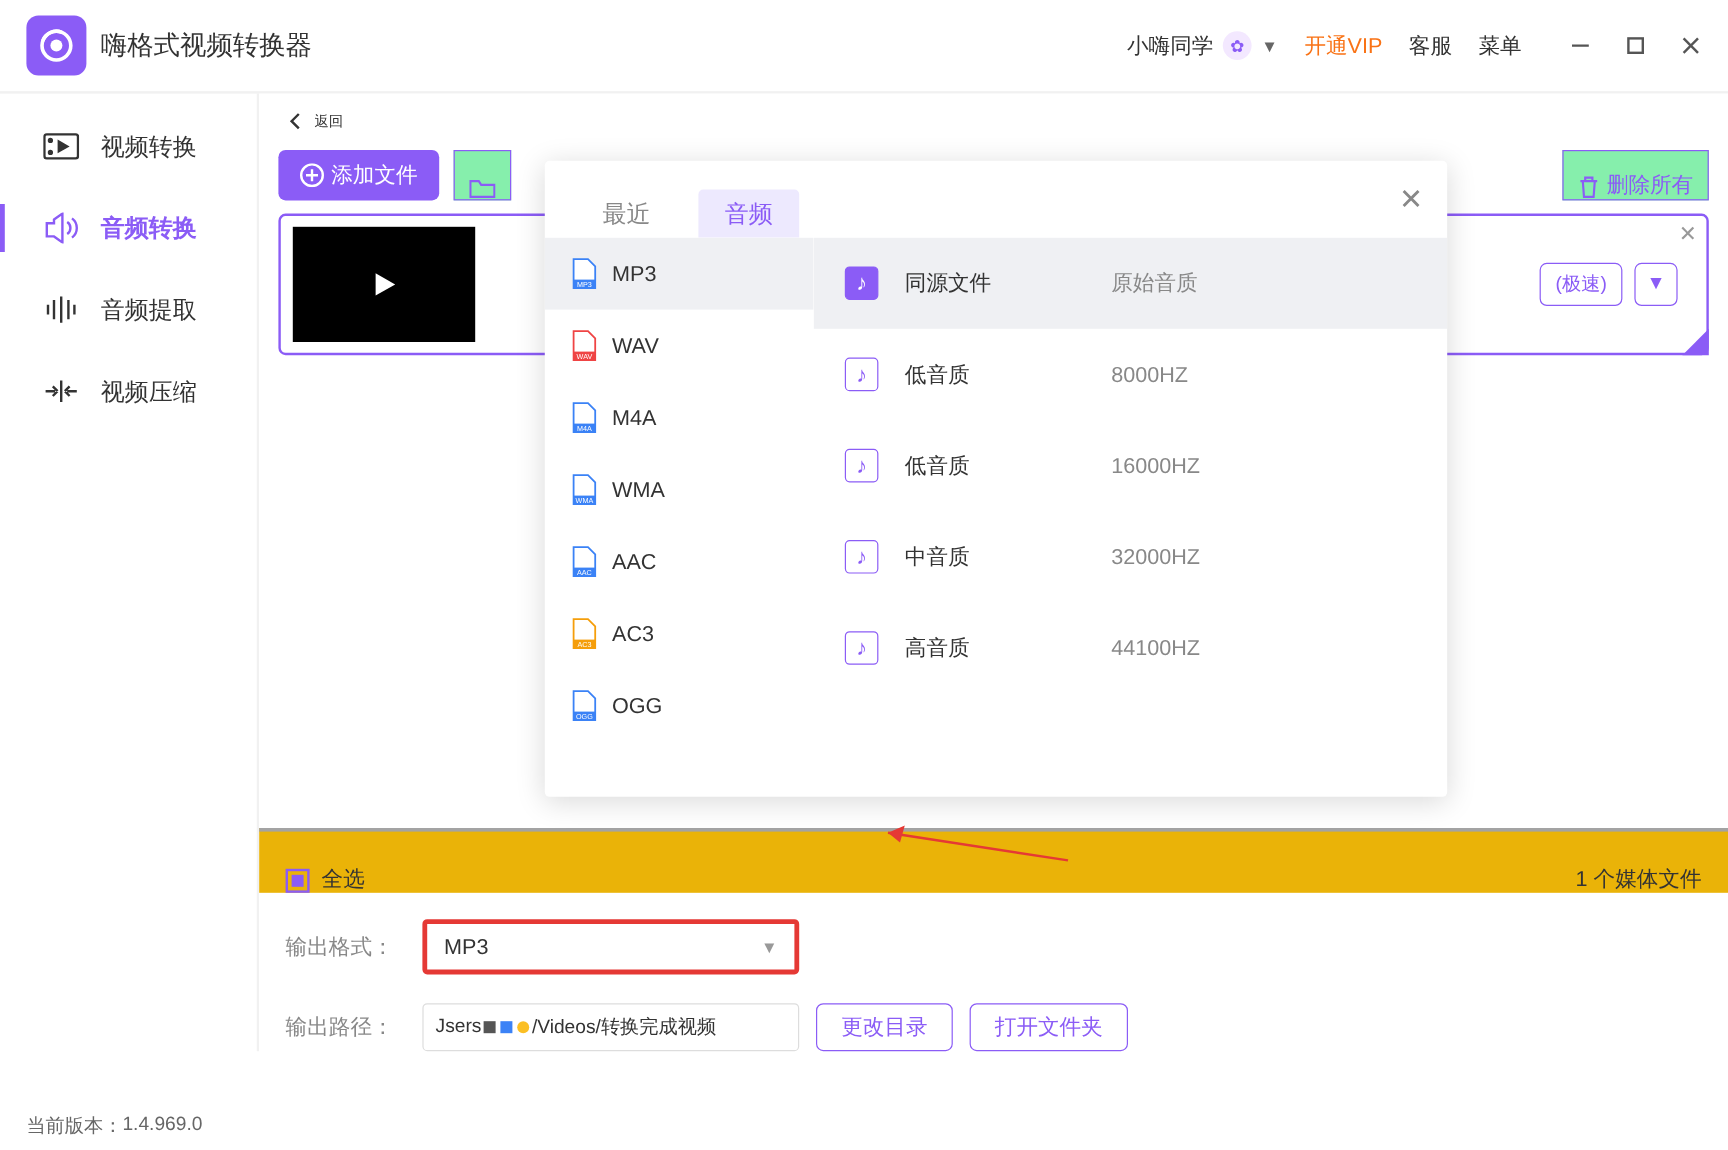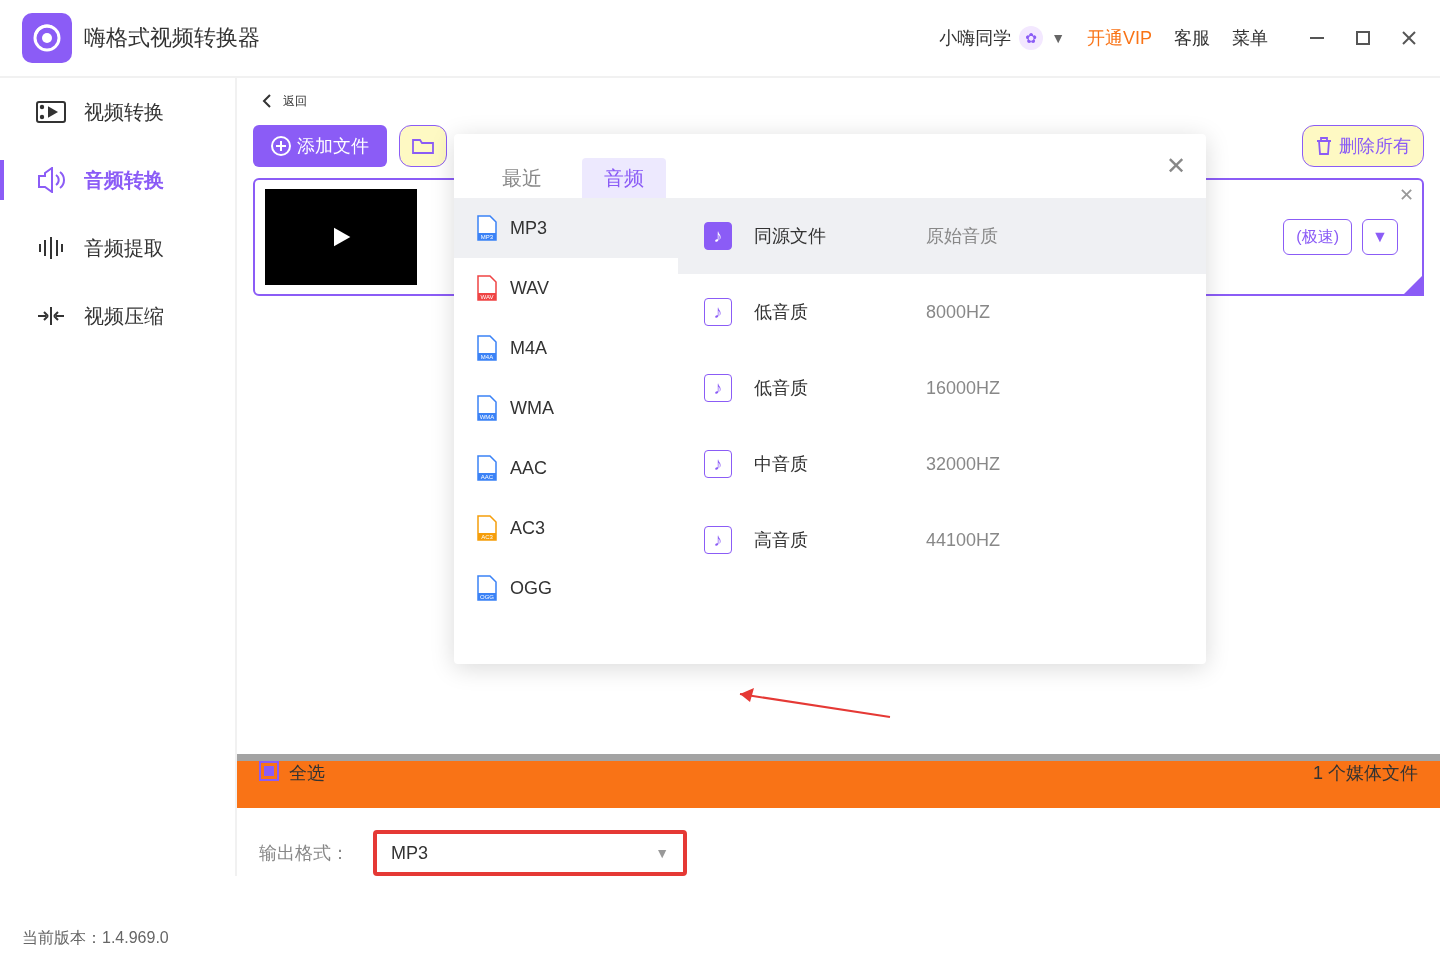--- a/index.html
+++ b/index.html
@@ -25,48 +25,48 @@
 .user-icon{width:24px;height:24px;background:#f3e8ff;border-radius:50%;display:flex;align-items:center;justify-content:center;color:var(--purple);font-size:14px}
 .caret{color:#666;font-size:14px}
 .vip{color:var(--orange);font-weight:500}
 .link{cursor:pointer}
 .win-btns{display:flex;align-items:center;gap:28px;margin-left:18px}
 .win-btn{width:18px;height:18px;cursor:pointer;color:#555}
 .win-btn svg{width:100%;height:100%}
 
 
 .body{display:flex;height:798px}
-.sidebar{width:237px;border-right:2px solid #f1f1f1;}
+.sidebar{width:216px;border-right:2px solid #f1f1f1;padding-top:10px}
 .side-item{height:68px;display:flex;align-items:center;padding-left:36px;gap:18px;font-size:20px;color:var(--text);cursor:pointer}
 .side-item.active{color:var(--purple);font-weight:600;position:relative}
 .side-item.active::before{content:"";position:absolute;left:0;top:14px;bottom:14px;width:4px;background:var(--purple)}
 .side-icon{width:30px;height:26px;flex-shrink:0}
 .side-icon svg{width:100%;height:100%;stroke:currentColor;fill:none;stroke-width:2}
 
 
 .main{flex:1;background:#fff;display:flex;flex-direction:column}
 .back-row{height:46px;display:flex;align-items:center;padding-left:22px;gap:8px;font-size:12px;color:var(--text);cursor:pointer}
 .toolbar{height:44px;display:flex;align-items:center;padding:0 16px;gap:12px}
 .btn-add{height:42px;padding:0 18px;background:var(--purple);color:#fff;border:none;border-radius:6px;font-size:18px;display:flex;align-items:center;gap:6px;cursor:pointer}
-.btn-outline{height:42px;min-width:44px;padding:0 12px;background:#fef9c3;border:1.5px solid var(--purple);border-radius:12px;color:var(--purple);font-size:18px;display:flex;align-items:center;gap:6px;cursor:pointer}
+.btn-outline{height:42px;min-width:44px;padding:0 12px;background:#86efac;border:1.5px solid var(--purple);border-radius:0;color:var(--purple);font-size:18px;display:flex;align-items:flex-end;gap:6px;cursor:pointer}
 .spacer{flex:1}
 
 
 .content{flex:1;padding:10px 16px 0 16px;position:relative}
 .file-card{border:2px solid var(--purple);border-radius:6px;height:118px;display:flex;align-items:center;padding:10px;position:relative;gap:14px}
 .file-card::after{content:"";position:absolute;right:-2px;bottom:-2px;width:0;height:0;border-style:solid;border-width:0 0 22px 22px;border-color:transparent transparent var(--purple) transparent}
 .file-card .close{position:absolute;top:4px;right:8px;font-size:18px;color:#999;cursor:pointer}
 .thumb{width:152px;height:96px;background:#000;display:flex;align-items:center;justify-content:center}
 .thumb svg{width:28px;height:28px;fill:#fff}
 .file-right{margin-left:auto;margin-right:14px;display:flex;gap:10px;align-items:center}
 .chip{height:36px;padding:0 12px;border:1.5px solid var(--purple);border-radius:6px;color:var(--purple);display:flex;align-items:center;font-size:16px;cursor:pointer}
 .chip.small{width:36px;justify-content:center;padding:0}
 
 
-.sel-row{height:54px;background:#f97316;display:flex;align-items:flex-start;padding:0 22px;font-size:18px;color:var(--text);border-top:7px solid #a3a3a3}
+.sel-row{height:54px;background:#eab308;display:flex;align-items:flex-end;padding:0 22px;font-size:18px;color:var(--text);border-top:3px solid #a3a3a3}
 .sel-row .check{width:20px;height:20px;border:2px solid var(--purple);margin-right:10px;position:relative}
 .sel-row .check::after{content:"";position:absolute;inset:3px;background:var(--purple)}
 .sel-right{margin-left:auto;color:var(--text)}
 
 
 .footer{padding:22px 22px 0 22px;display:flex;flex-direction:column;gap:24px}
 .footer-row{display:flex;align-items:center;gap:14px;font-size:18px;color:var(--text)}
 .footer-label{color:var(--text-gray);width:100px}
 .select-box{width:314px;height:46px;border:4px solid #e53935;border-radius:4px;display:flex;align-items:center;padding:0 14px;justify-content:space-between;cursor:pointer;font-size:18px}
 .select-box .tri{color:#999;font-size:14px}
@@ -229,20 +229,32 @@
     </div>
 
     <div class="footer">
       <div class="footer-row">
         <span class="footer-label">输出格式：</span>
         <div class="select-box">
           <span>MP3</span>
           <span class="tri">▼</span>
         </div>
       </div>
+      <div class="footer-row">
+        <span class="footer-label">输出路径：</span>
+        <div class="path-box">
+          <span>Jsers </span>
+          <span class="ico" style="background:#555"></span>
+          <span class="ico" style="background:#3b82f6"></span>
+          <span class="ico" style="background:#fbbf24;border-radius:50%"></span>
+          <span>/Videos/转换完成视频</span>
+        </div>
+        <button class="btn-purple-out">更改目录</button>
+        <button class="btn-purple-out">打开文件夹</button>
+      </div>
     </div>
 
   </div>
 </div>
 
 <svg class="arrow" viewBox="0 0 180 40">
   <line x1="170" y1="35" x2="20" y2="12" stroke="#e53935" stroke-width="2"></line>
   <polygon points="20,12 34,6 30,20" fill="#e53935"></polygon>
 </svg>
 

